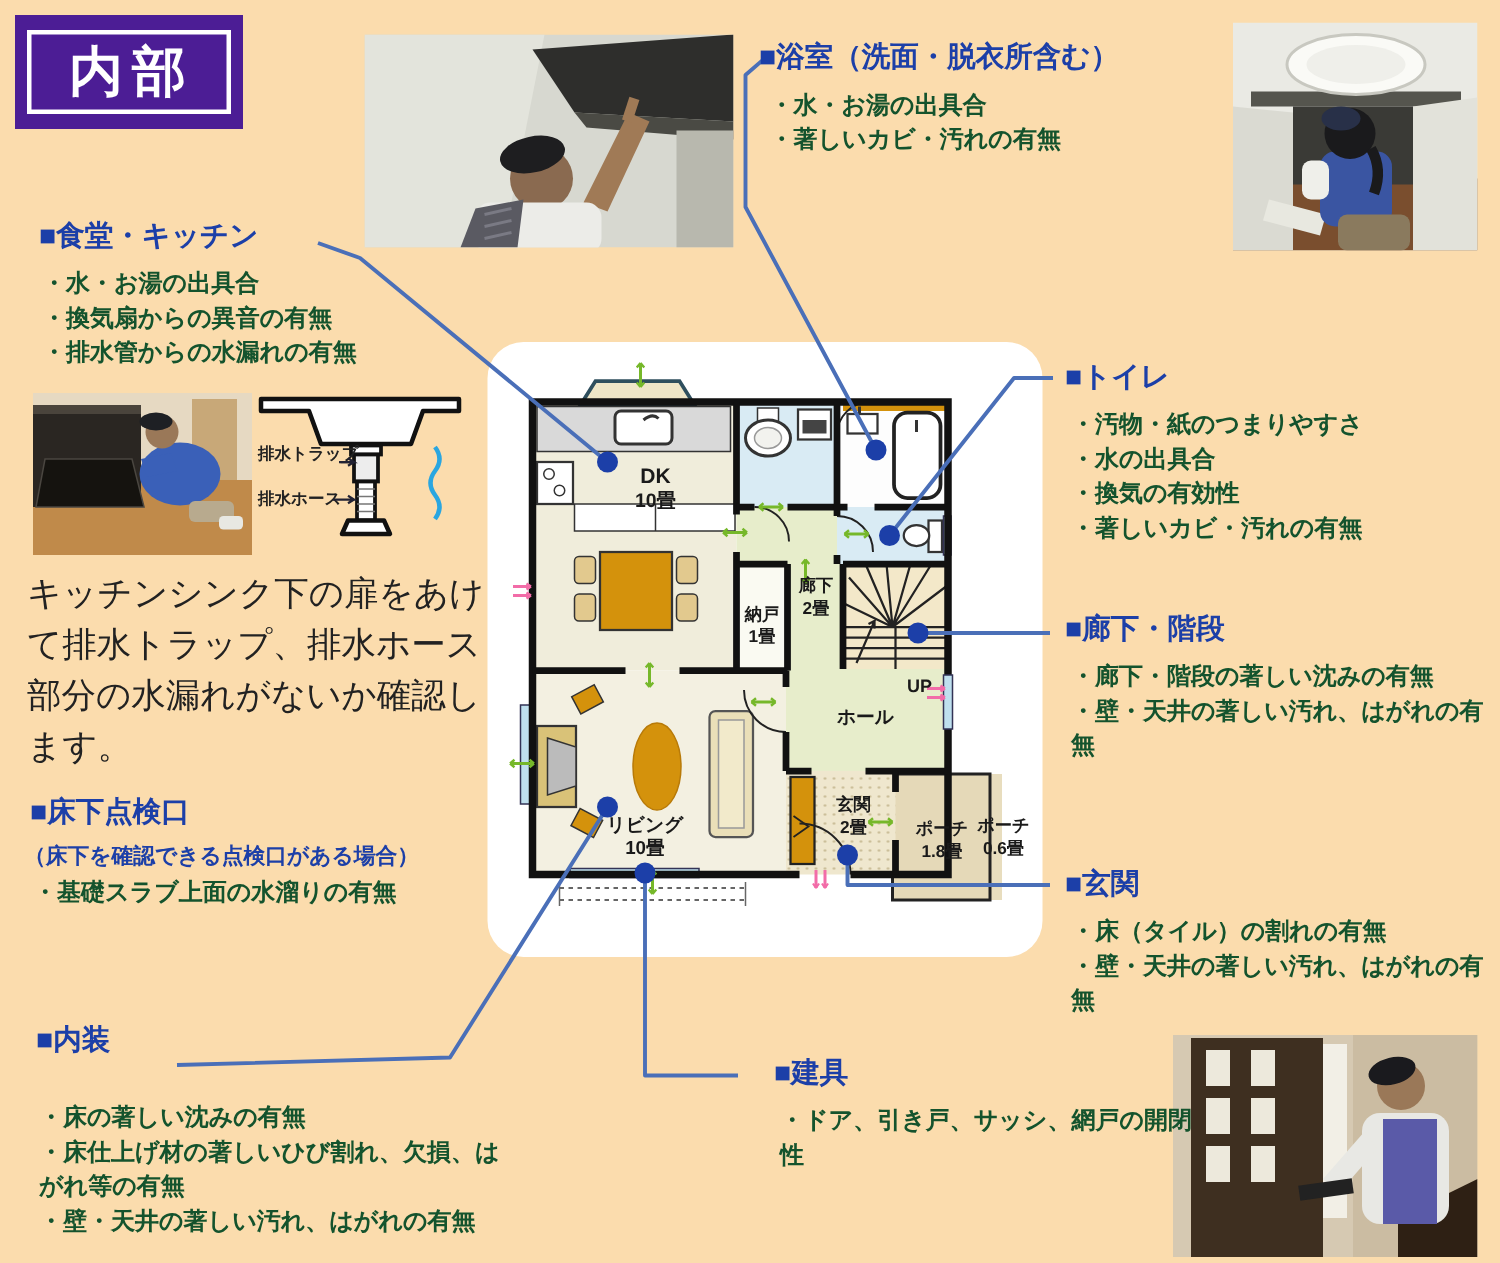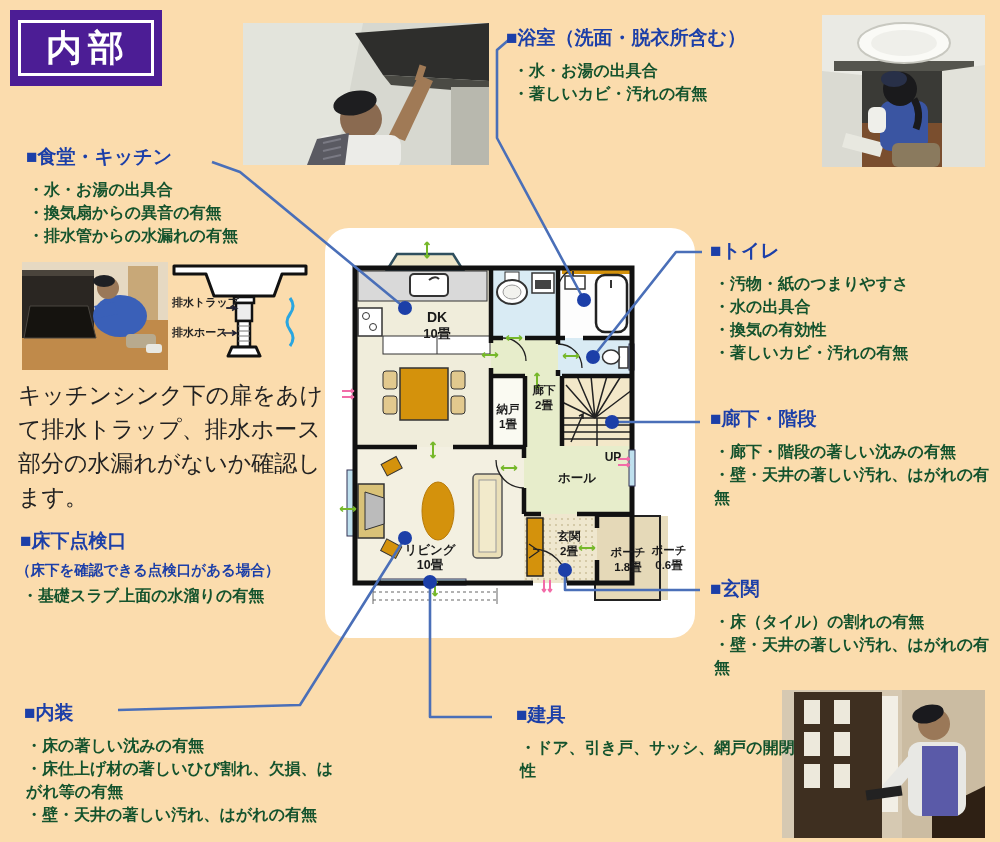--- a/index.html
+++ b/index.html
@@ -265,21 +265,21 @@
   <div>・床（タイル）の割れの有無</div>
   <div>・壁・天井の著しい汚れ、はがれの有無</div>
 </div>
 
 <div class="abs sec-title" style="left:20px;top:528px;">■床下点検口</div>
 <div class="abs sec-note" style="left:16px;top:561px;">（床下を確認できる点検口がある場合）</div>
 <div class="abs sec-items" style="left:22px;top:584px;width:300px;">
   <div>・基礎スラブ上面の水溜りの有無</div>
 </div>
 
-<div class="abs sec-title" style="left:24px;top:700px;">■内装</div>
+<div class="abs sec-title" style="left:24px;top:680px;">■内装</div>
 <div class="abs sec-items" style="left:26px;top:734px;width:310px;">
   <div>・床の著しい沈みの有無</div>
   <div>・床仕上げ材の著しいひび割れ、欠損、はがれ等の有無</div>
   <div>・壁・天井の著しい汚れ、はがれの有無</div>
 </div>
 
 <div class="abs sec-title" style="left:516px;top:702px;">■建具</div>
 <div class="abs sec-items" style="left:520px;top:736px;width:285px;">
   <div>・ドア、引き戸、サッシ、網戸の開閉性</div>
 </div>

